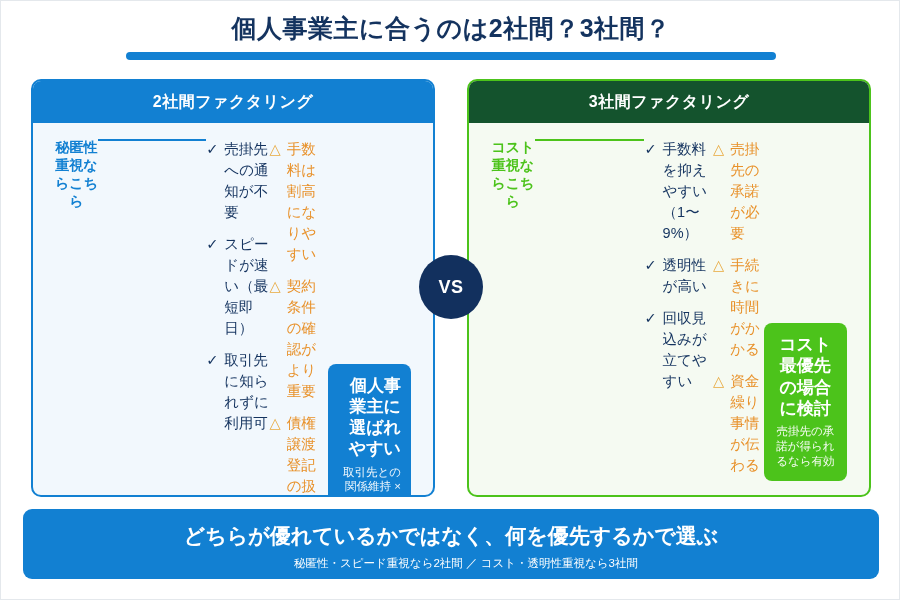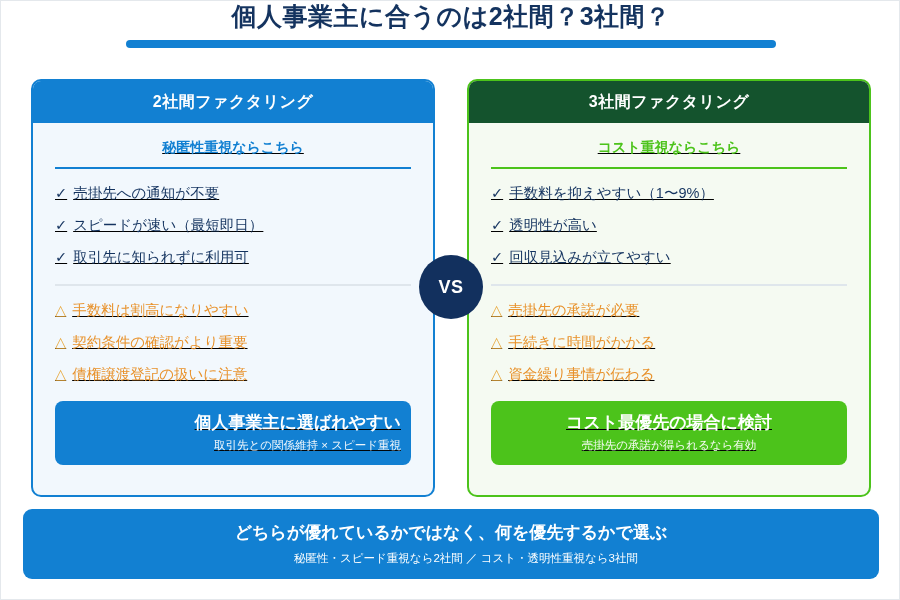--- a/index.html
+++ b/index.html
@@ -19,21 +19,21 @@
     height: 600px;
     box-sizing: border-box;
     border: 1px solid #e4e8ec;
     background: #ffffff;
   }
 
   
   .title-wrap {
     position: absolute;
     left: 0;
-    top: 0;
+    top: 12px;
     width: 900px;
     text-align: center;
   }
   .title {
     font-size: 25px;
     font-weight: bold;
     color: #14335f;
     letter-spacing: 0.5px;
     line-height: 1.2;
   }
@@ -79,25 +79,24 @@
     color: #ffffff;
     font-size: 16px;
     font-weight: bold;
     letter-spacing: 0.5px;
   }
   .head-left { background: #1280d2; }
   .head-right { background: #14532d; }
 
   .card-body {
     flex: 1;
-    padding: 16px 22px 16px 22px;
+    padding: 16px 22px 0 22px;
     box-sizing: border-box;
     display: flex;
-    flex-direction: column;
-    text-decoration: underline;
+    flex-direction: row;
   }
   .subtitle {
     text-align: center;
     font-size: 14px;
     font-weight: bold;
     padding-bottom: 10px;
   }
   .sub-left { color: #1280d2; }
   .sub-right { color: #4cc31b; }
   .sub-rule {
@@ -188,21 +187,21 @@
     width: 856px;
     height: 70px;
     box-sizing: border-box;
     border-radius: 9px;
     background: #1280d2;
     color: #ffffff;
     text-align: center;
     padding-top: 13px;
   }
   .banner-title {
-    font-size: 17px;
+    font-size: 21px;
     font-weight: bold;
     line-height: 1.3;
   }
   .banner-sub {
     font-size: 11.5px;
     margin-top: 7px;
     line-height: 1.3;
     padding-left: 30px;
   }
 </style>

